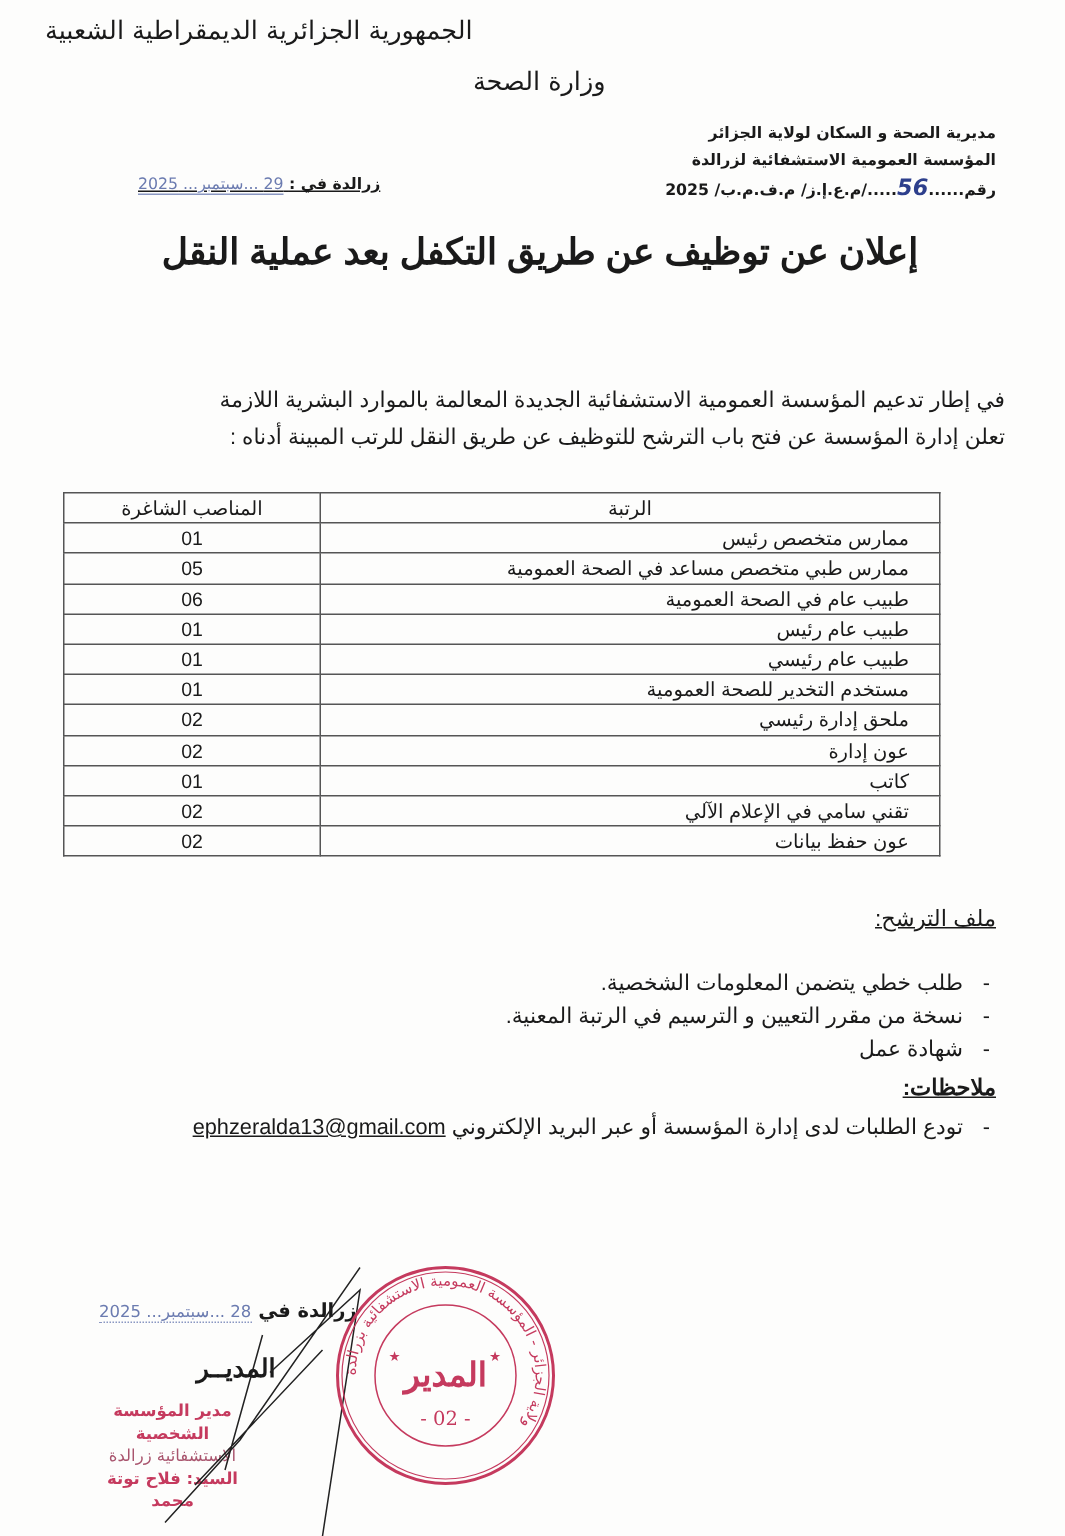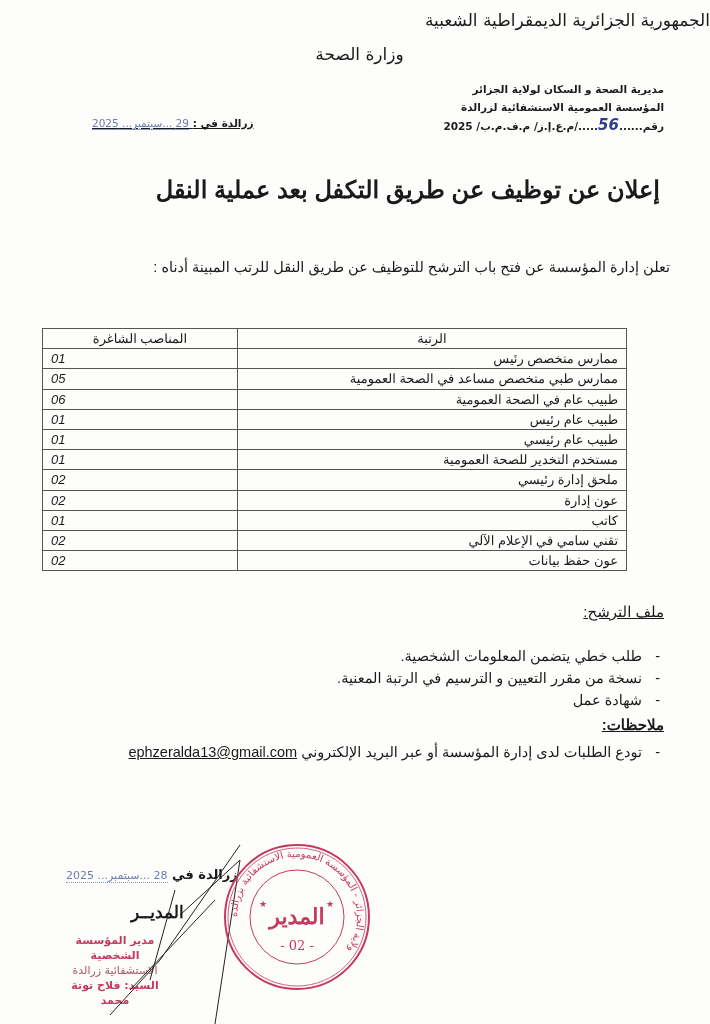--- a/index.html
+++ b/index.html
@@ -2,37 +2,37 @@
 <html><head>
 <meta charset="utf-8">
 <style>
   html, body { margin: 0; padding: 0; }
   body {
     width: 710px; height: 1024px; background: #fdfdfc; position: relative; overflow: hidden;
     font-family: "DejaVu Sans", sans-serif; color: #1a1a1a;
   }
   .abs { position: absolute; }
   .rtl { direction: rtl; }
-  .republic { top: 10px; left: 0; width: 710px; text-align: right; padding-left: 30px; box-sizing: border-box; font-size: 17px; font-family: "DejaVu Serif", serif; }
+  .republic { top: 10px; left: 0; width: 710px; text-align: left; padding-left: 30px; box-sizing: border-box; font-size: 17px; font-family: "DejaVu Serif", serif; }
   .ministry { top: 44px; left: 0; width: 664px; text-align: center; padding-left: 55px; box-sizing: border-box; font-size: 17px; font-family: "DejaVu Serif", serif; }
   .dept { top: 80px; right: 46px; text-align: right; font-size: 10.5px; line-height: 18px; font-weight: bold; }
   .ref-num { font-weight: bold; }
   .ref-handwritten { color: #2d3f8c; font-style: italic; font-size: 15px; }
   .date-top { top: 117px; left: 92px; font-size: 10.5px; font-weight: bold; text-decoration: underline; }
   .date-top .date-val { color: #6b7bb0; border-bottom: 1px solid #8a97c2; font-weight: normal; letter-spacing: 1px; }
-  .title { top: 176px; left: 60px; width: 600px; font-size: 24px; font-weight: bold; font-family: "Liberation Sans", sans-serif; }
+  .title { top: 154px; left: 60px; width: 600px; text-align: center; font-size: 24px; font-weight: bold; font-family: "Liberation Sans", sans-serif; }
   .intro { top: 255px; right: 40px; width: 640px; text-align: right; font-size: 14.5px; line-height: 25px; font-family: "Liberation Sans", sans-serif; }
   table.ranks {
     position: absolute; top: 328px; left: 42px; width: 585px; border-collapse: collapse; direction: rtl;
     font-family: "Liberation Sans", sans-serif; font-size: 13px;
   }
-  table.ranks th, table.ranks td { border: 1px solid #555; height: 19.2px; padding: 0 8px; }
+  table.ranks th, table.ranks td { border: 1px solid #555; height: 19.2px; padding: 0 20px; }
   table.ranks th { font-weight: normal; text-align: center; }
   table.ranks td.rank { text-align: right; width: 372px; }
-  table.ranks td.count { text-align: left; font-style: italic; }
+  table.ranks td.count { text-align: center; }
   .file-title { top: 603px; right: 46px; font-size: 15px; font-weight: normal; text-decoration: underline; font-family: "Liberation Sans", sans-serif; }
   ul.list { position: absolute; margin: 0; padding: 0; list-style: none; direction: rtl; font-family: "Liberation Sans", sans-serif; font-size: 14.5px; }
   ul.list li { position: relative; padding-right: 18px; }
   ul.list li::before { content: "-"; position: absolute; right: 0; }
   .file-list { top: 645px; right: 50px; line-height: 22px; }
   .notes-title { top: 716px; right: 46px; font-size: 15px; font-weight: bold; text-decoration: underline; font-family: "Liberation Sans", sans-serif; }
   .notes-list { top: 741px; right: 50px; width: 630px; line-height: 22px; text-align: right; }
   .email { text-decoration: underline; direction: ltr; unicode-bidi: embed; }
   .date-bottom { top: 867px; left: 66px; font-size: 13px; font-weight: bold; }
   .date-bottom .date-val { color: #6b7bb0; border-bottom: 1px dotted #8a97c2; font-weight: normal; font-size: 11px; letter-spacing: 1px; }
@@ -57,20 +57,21 @@
 </div>
 
 <div class="abs date-top rtl">
   <span>زرالدة في :</span>
   <span class="date-val">29 ...سبتمبر... 2025</span>
 </div>
 
 <div class="abs title rtl">إعلان عن توظيف عن طريق التكفل بعد عملية النقل</div>
 
 <div class="abs intro rtl">
+  <div>في إطار تدعيم المؤسسة العمومية الاستشفائية الجديدة المعالمة بالموارد البشرية اللازمة</div>
   <div>تعلن إدارة المؤسسة عن فتح باب الترشح للتوظيف عن طريق النقل للرتب المبينة أدناه :</div>
 </div>
 
 <table class="ranks">
   <thead>
     <tr>
       <th>الرتبة</th>
       <th>المناصب الشاغرة</th>
     </tr>
   </thead>

